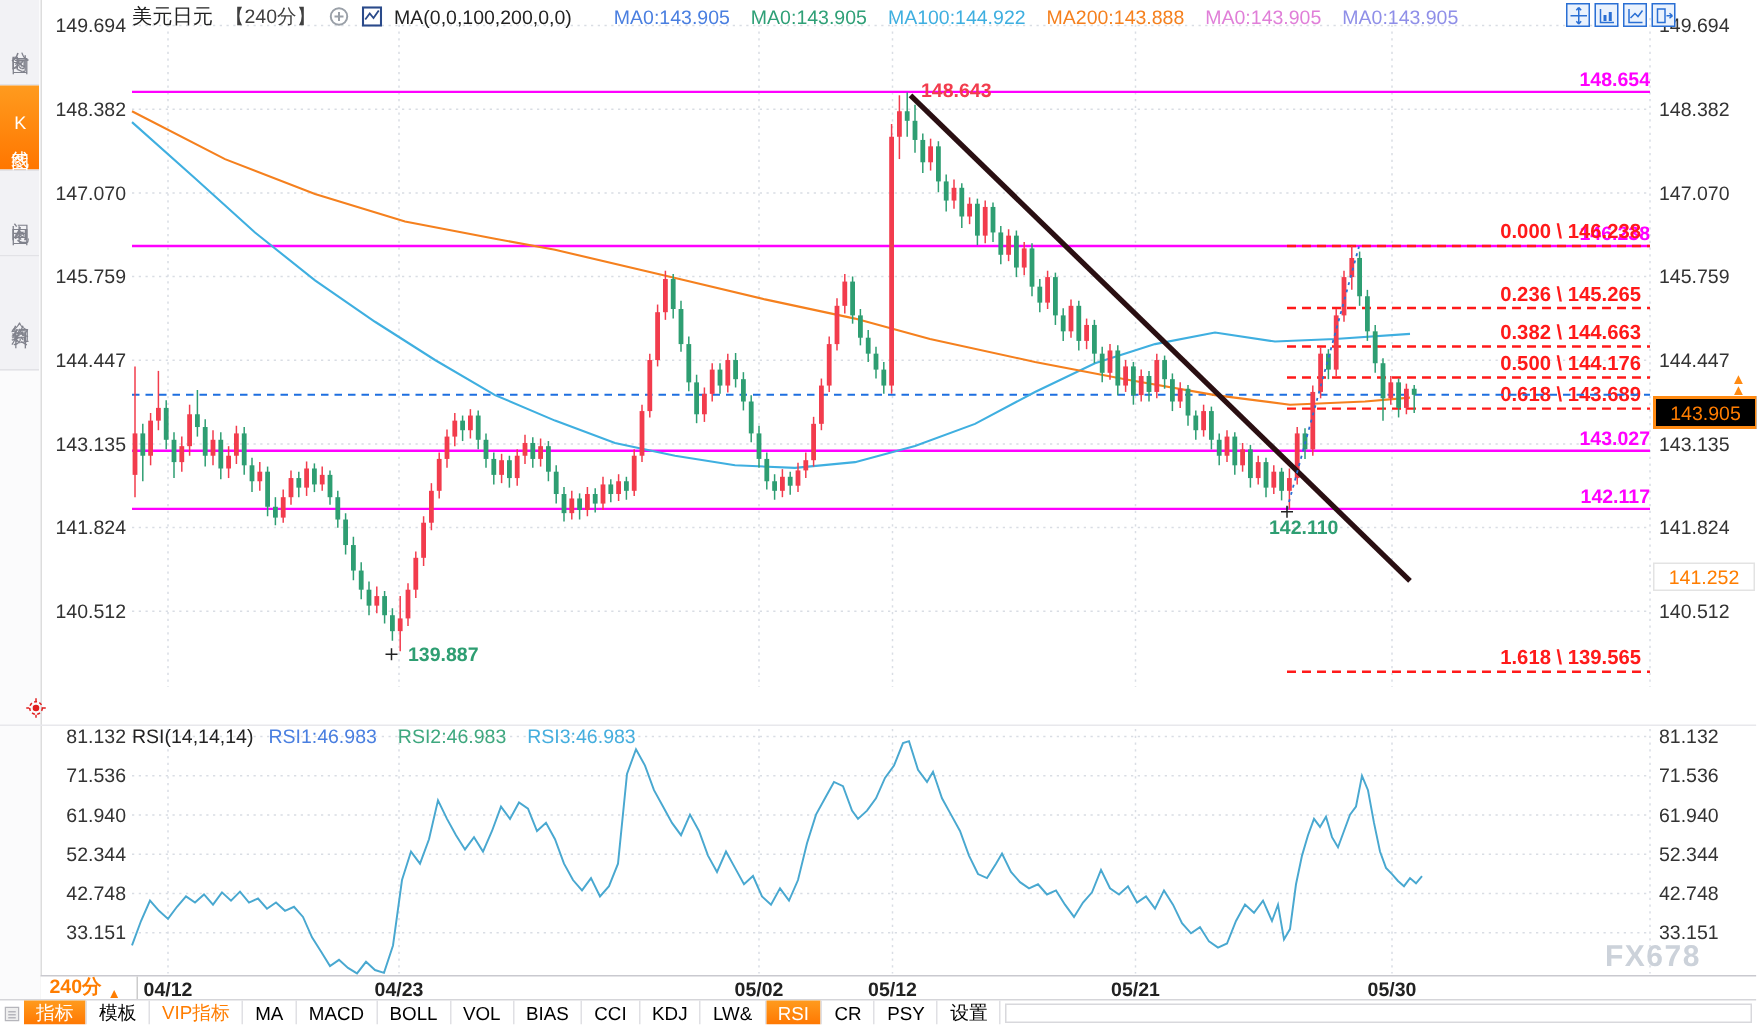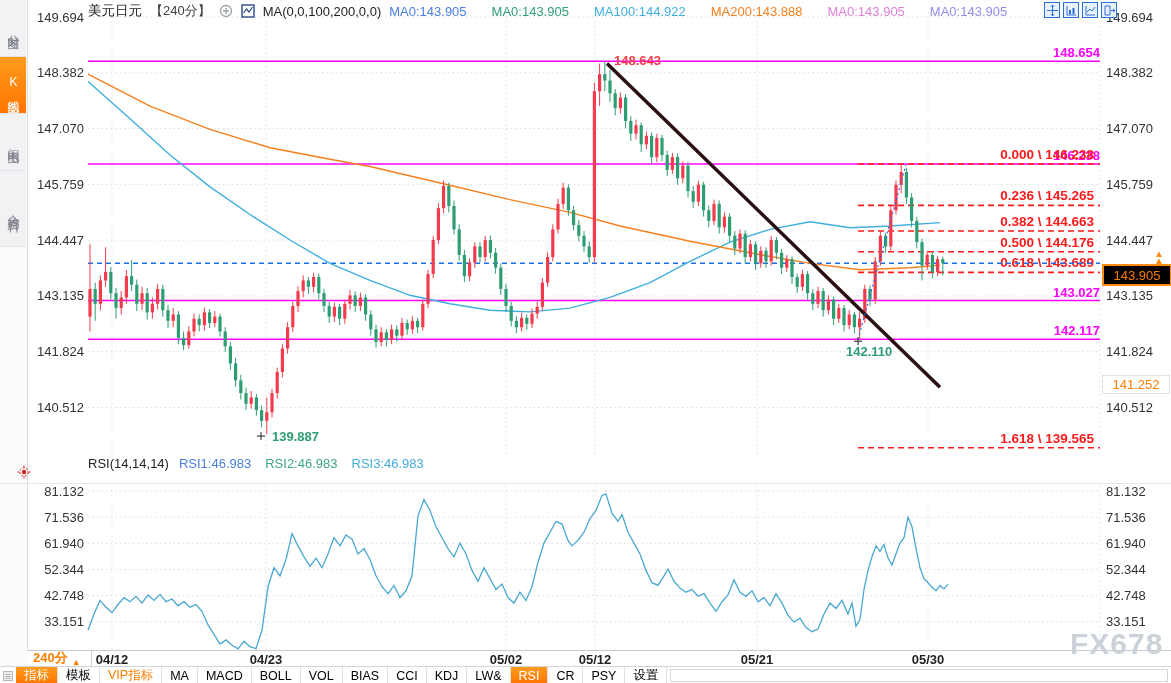--- a/index.html
+++ b/index.html
@@ -16,21 +16,21 @@
   #symbol-title{color:#222;font-size:13.5px;}
   #period-label{color:#404040;}
   .hdr-ico{display:inline-flex;width:14px;height:14px;}
   .ma-val{font-size:13px;}
   #ma-settings{color:#222;}
   
   #top-icons{position:absolute;left:1044px;top:2px;display:flex;gap:3px;z-index:5;}
   .tr-ico{width:14px;height:14px;border:1px solid #2a6fd4;background:#eaf2fd;display:flex;align-items:center;justify-content:center;cursor:pointer;}
   
   #price-pane{position:absolute;left:0;top:0;width:1171px;height:463px;}
-  #rsi-header{position:absolute;left:88px;top:456px;display:flex;gap:10px;align-items:flex-start;z-index:5;}
+  #rsi-header{position:absolute;left:88px;top:483px;display:flex;gap:10px;align-items:flex-start;z-index:5;}
   #rsi-alarm{position:absolute;left:17px;top:465px;width:14px;height:14px;cursor:pointer;}
   #rsi-pane{position:absolute;left:0;top:483px;width:1171px;height:167px;border-top:1px solid #e8e8ec;}
   svg{display:block;}
   
   #price-box{position:absolute;left:1102px;top:264px;width:66px;height:18px;border:2px solid #ff8a12;background:#000000;
              color:#ff7d00;display:flex;align-items:center;justify-content:center;font-size:13px;z-index:6;}
   #price-arrow{position:absolute;left:1154px;top:250px;color:#ff8a12;font-size:10px;line-height:7px;text-align:center;z-index:6;}
   #level-box{position:absolute;left:1102px;top:375px;width:66px;height:17px;border:1px solid #e3e3e3;background:#fff;
              color:#ff7d00;display:flex;align-items:center;justify-content:center;font-size:13px;z-index:6;}
   
@@ -40,21 +40,21 @@
   .date-lbl{position:absolute;top:1px;transform:translateX(-50%);color:#222;font-weight:bold;font-size:13px;}
   
   #toolbar{position:absolute;left:0;top:666px;width:1171px;height:17px;border-top:1px solid #d5d5d9;background:#fff;
            display:flex;align-items:stretch;}
   #tb-grip{width:16px;display:flex;align-items:center;justify-content:center;}
   .tb-item{display:flex;align-items:center;padding:0 8px;border-right:1px solid #e0e0e4;color:#000000;font-size:12.5px;cursor:pointer;white-space:nowrap;}
   .tb-item.active{background:linear-gradient(#ff9b1e,#ff7600);color:#fff;}
   .tb-item.vip{color:#ff7d00;}
   #tb-rest{flex:1;align-self:center;height:11px;border:1px solid #d8d8dc;margin:0 3px;}
   
-  #watermark{position:absolute;left:1070px;top:627px;color:#ccd2da;font-size:30px;font-weight:bold;letter-spacing:1px;z-index:4;}
+  #watermark{position:absolute;left:1070px;top:627px;color:#ccd2da;font-size:20px;font-weight:bold;letter-spacing:1px;z-index:4;}
 </style>
 </head>
 <body>
 
 <div id="app">
 
   <div id="sidebar">
       <div class="side-tab" style="height: 57px;">分时图</div>
       <div class="side-tab active" style="height: 57px;">K线图</div>
       <div class="side-tab" style="height: 57px;">闪电图</div>
@@ -474,21 +474,21 @@
           <path d="M4 7h6M7 4v6" stroke="#9aa0a8" stroke-width="1.3"></path>
         </svg>
     </span>
     <span class="hdr-ico">
       <svg width="14" height="14">
           <rect x="1" y="1" width="12" height="12" fill="#fff" stroke="#2a4a8a" stroke-width="1.4"></rect>
           <path d="M2.5 9l3-4 2.5 3 3.5-5" fill="none" stroke="#2a4a8a" stroke-width="1.2"></path>
         </svg>
     </span>
     <span class="ma-val" id="ma-settings">MA(0,0,100,200,0,0)</span>
-    <span id="ma-values" style="display:flex;gap:25px;">
+    <span id="ma-values" style="display:flex;gap:14px;margin-left:20px;">
         <span class="ma-val" style="color: rgb(74, 127, 224);">MA0:143.905</span>
         <span class="ma-val" style="color: rgb(47, 160, 119);">MA0:143.905</span>
         <span class="ma-val" style="color: rgb(63, 175, 224);">MA100:144.922</span>
         <span class="ma-val" style="color: rgb(245, 128, 30);">MA200:143.888</span>
         <span class="ma-val" style="color: rgb(224, 127, 216);">MA0:143.905</span>
         <span class="ma-val" style="color: rgb(143, 143, 232);">MA0:143.905</span>
       </span>
   </div>
 
   <div id="top-icons">

